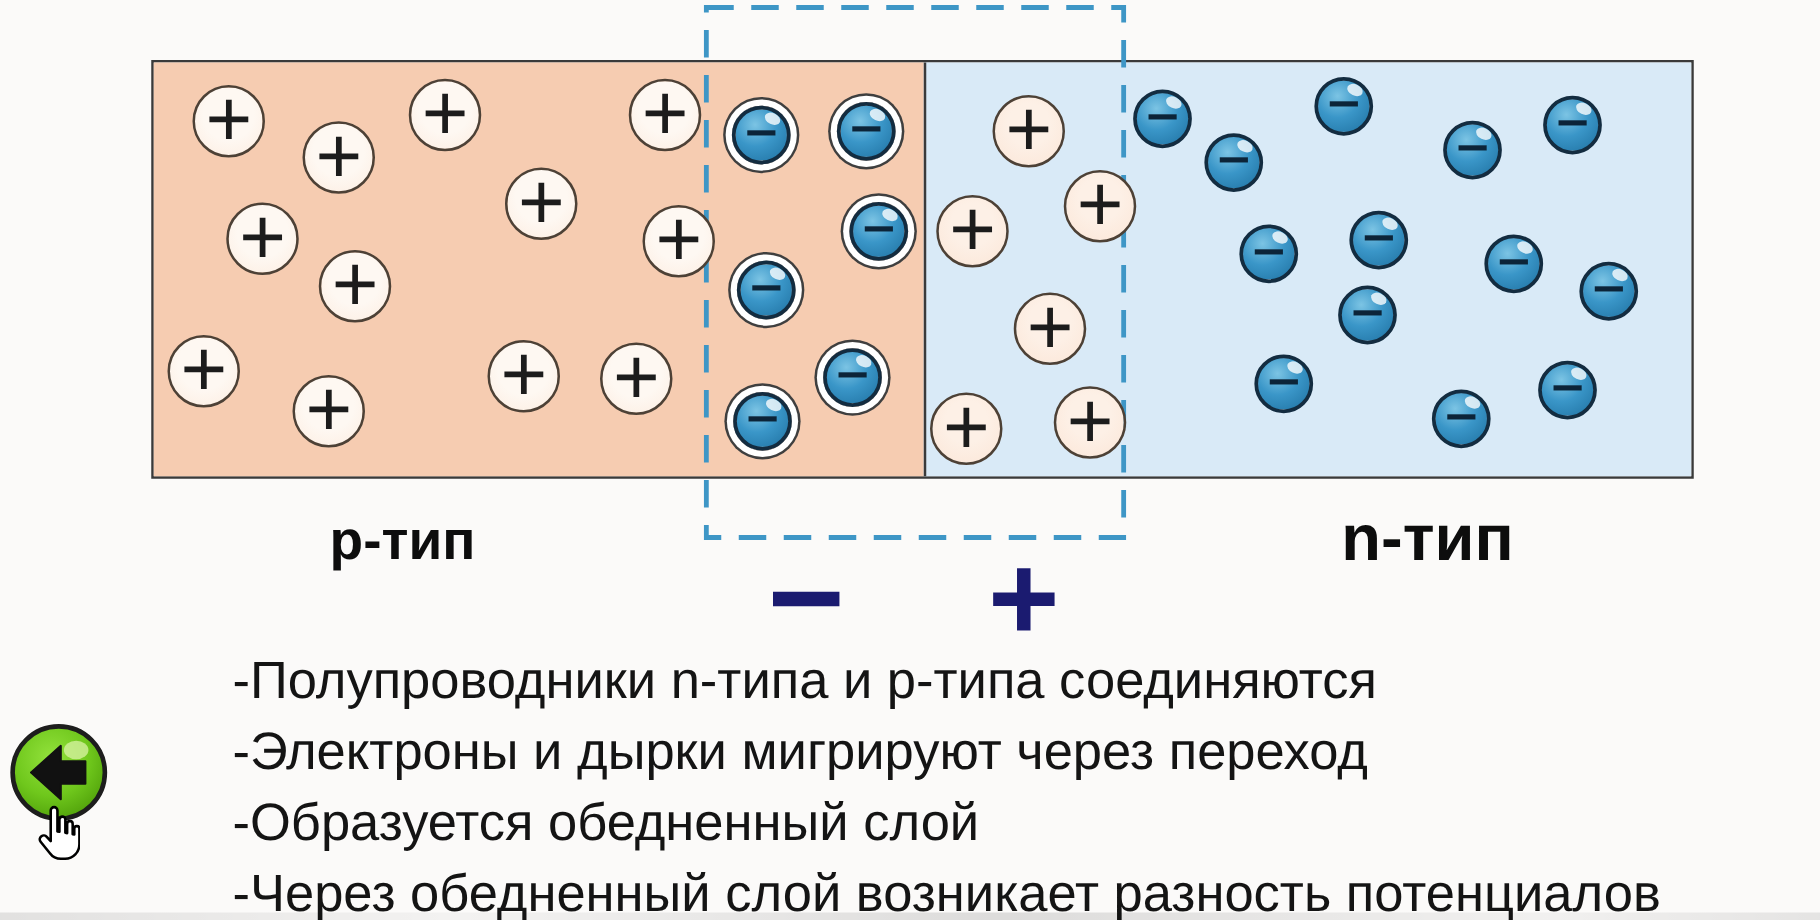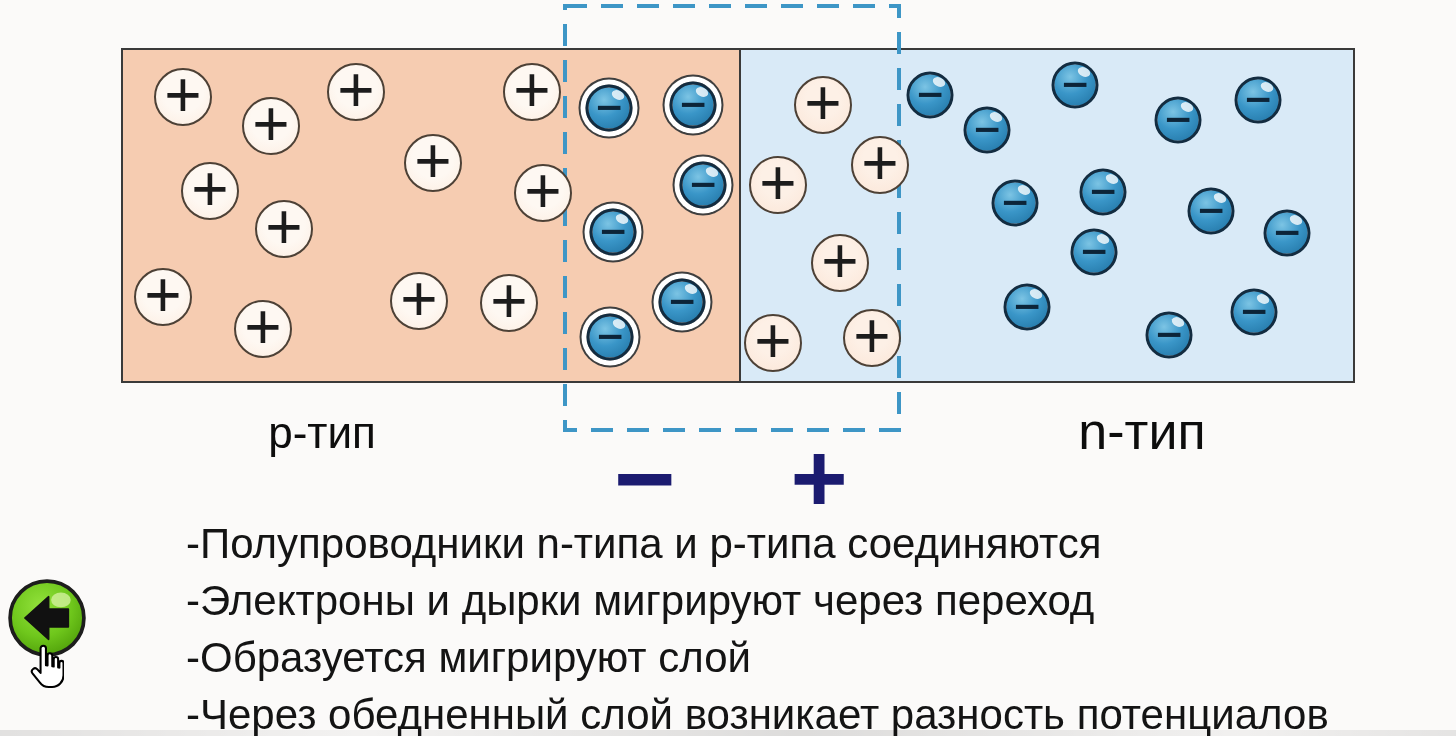--- a/index.html
+++ b/index.html
@@ -44,21 +44,21 @@
   }
   .electron::before{
     content:""; position:absolute; top:3px; right:5px; width:13px; height:9px;
     border-radius:50%; background:rgba(255,255,255,.78); transform:rotate(25deg);
   }
   .electron .sym{ font:700 36px/1 "DejaVu Sans",sans-serif; color:#0c2438; margin-top:-3px; }
   .electron.ringed{ box-shadow:0 0 0 5px #ffffff, 0 0 0 7px #3f3f3f; }
   
   .label-p,.label-n{
     position:absolute; width:220px; text-align:center; z-index:4;
-    font-weight:400; color:#0d0d0d;
+    font-weight:700; color:#0d0d0d;
   }
   .label-p{ left:212px; top:408px; font-size:44px; }
   .label-n{ left:1032px; top:401px; font-size:52px; }
   .sym-minus,.sym-plus{
     position:absolute; z-index:4; color:var(--navy); font-weight:700;
     display:flex; align-items:center; justify-content:center;
   }
   .sym-minus{ left:593px; top:436px; width:104px; height:84px; font-size:106px; }
   .sym-plus { left:757px; top:434px; width:124px; height:88px; font-size:98px; }
   
@@ -207,21 +207,21 @@
 
   <div class="label-p">p-тип</div>
   <div class="label-n">n-тип</div>
 
   <div class="sym-minus">−</div>
   <div class="sym-plus">+</div>
 
   <div class="notes">
     <div class="bullet-line">-Полупроводники n-типа и p-типа соединяются</div>
     <div class="bullet-line">-Электроны и дырки мигрируют через переход</div>
-    <div class="bullet-line">-Образуется мигрируют слой</div>
+    <div class="bullet-line">-Образуется обедненный слой</div>
     <div class="bullet-line">-Через обедненный слой возникает разность потенциалов</div>
   </div>
 
   <button class="back-button">
     <svg width="82" height="82" viewBox="0 0 100 100">
       <defs>
         <radialGradient id="btng" cx="42%" cy="34%" r="75%">
           <stop offset="0%" stop-color="#93e23c"></stop>
           <stop offset="55%" stop-color="#6fc71c"></stop>
           <stop offset="100%" stop-color="#4b9a07"></stop>

